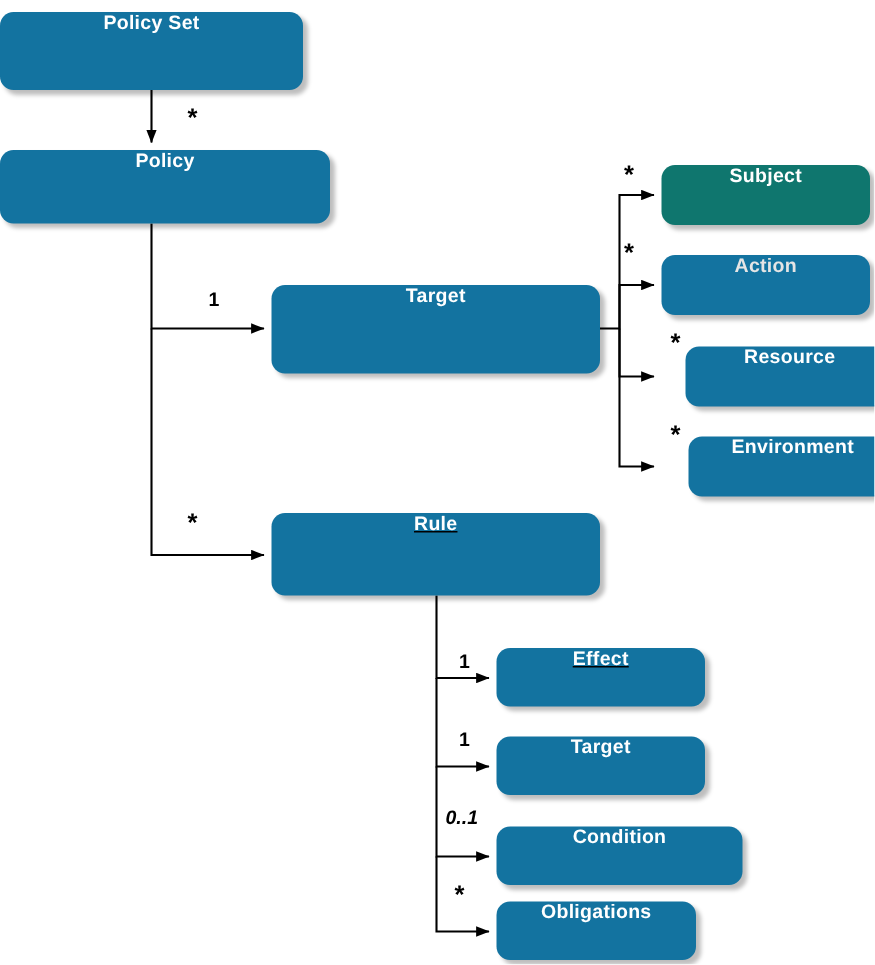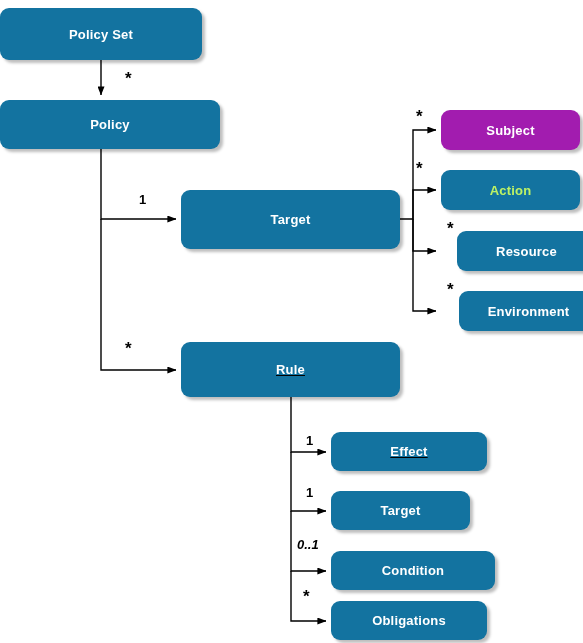--- a/index.html
+++ b/index.html
@@ -24,21 +24,21 @@
     height: 643px;
     pointer-events: none;
   }
   .node {
     position: absolute;
     box-sizing: border-box;
     background: #1373a0;
     border-radius: 9px;
     box-shadow: 3px 3px 3px rgba(0, 0, 0, 0.26);
     display: flex;
-    align-items: center;
+    align-items: flex-start;
     justify-content: center;
     z-index: 2;
   }
   .node-label {
     color: #ffffff;
     font-family: "Liberation Sans", sans-serif;
     font-weight: bold;
     font-size: 13px;
     letter-spacing: 0.2px;
     line-height: 1;
@@ -88,45 +88,45 @@
   <div id="node-layer">
       <div class="node" style="left: 0px; top: 8px; width: 202px; height: 52px; background: rgb(19, 115, 160);">
         <span class="node-label" style="color: rgb(255, 255, 255);">Policy Set</span>
       </div>
       <div class="node" style="left: 0px; top: 100px; width: 220px; height: 49px; background: rgb(19, 115, 160);">
         <span class="node-label" style="color: rgb(255, 255, 255);">Policy</span>
       </div>
       <div class="node" style="left: 181px; top: 190px; width: 219px; height: 59px; background: rgb(19, 115, 160);">
         <span class="node-label" style="color: rgb(255, 255, 255);">Target</span>
       </div>
-      <div class="node" style="left: 441px; top: 110px; width: 139px; height: 40px; background: #a21caf;">
+      <div class="node" style="left: 441px; top: 110px; width: 139px; height: 40px; background: #0f766e;">
         <span class="node-label" style="color: rgb(255, 255, 255);">Subject</span>
       </div>
       <div class="node" style="left: 441px; top: 170px; width: 139px; height: 40px; background: rgb(19, 115, 160);">
-        <span class="node-label" style="color: #bef264;">Action</span>
+        <span class="node-label" style="color: #e5e5e5;">Action</span>
       </div>
       <div class="node" style="left: 441px; top: 231px; width: 139px; height: 40px; background: rgb(19, 115, 160); margin-left: 16px;">
         <span class="node-label" style="color: rgb(255, 255, 255);">Resource</span>
       </div>
       <div class="node" style="left: 459px; top: 291px; width: 139px; height: 40px; background: rgb(19, 115, 160);">
         <span class="node-label" style="color: rgb(255, 255, 255);">Environment</span>
       </div>
       <div class="node" style="left: 181px; top: 342px; width: 219px; height: 55px; background: rgb(19, 115, 160); text-decoration: underline;">
         <span class="node-label" style="color: rgb(255, 255, 255);">Rule</span>
       </div>
-      <div class="node" style="left: 331px; top: 432px; width: 156px; height: 39px; background: rgb(19, 115, 160); text-decoration: underline;">
+      <div class="node" style="left: 331px; top: 432px; width: 139px; height: 39px; background: rgb(19, 115, 160); text-decoration: underline;">
         <span class="node-label" style="color: rgb(255, 255, 255);">Effect</span>
       </div>
       <div class="node" style="left: 331px; top: 491px; width: 139px; height: 39px; background: rgb(19, 115, 160);">
         <span class="node-label" style="color: rgb(255, 255, 255);">Target</span>
       </div>
       <div class="node" style="left: 331px; top: 551px; width: 164px; height: 39px; background: rgb(19, 115, 160);">
         <span class="node-label" style="color: rgb(255, 255, 255);">Condition</span>
       </div>
-      <div class="node" style="left: 331px; top: 601px; width: 156px; height: 39px; background: rgb(19, 115, 160);">
+      <div class="node" style="left: 331px; top: 601px; width: 133px; height: 39px; background: rgb(19, 115, 160);">
         <span class="node-label" style="color: rgb(255, 255, 255);">Obligations</span>
       </div>
     </div>
   <div id="mult-layer">
       <span class="mult-label star" style="left: 125px; top: 70px;">*</span>
       <span class="mult-label" style="left: 139px; top: 193px;">1</span>
       <span class="mult-label star" style="left: 125px; top: 340px;">*</span>
       <span class="mult-label star" style="left: 416px; top: 108px;">*</span>
       <span class="mult-label star" style="left: 416px; top: 160px;">*</span>
       <span class="mult-label star" style="left: 447px; top: 220px;">*</span>

